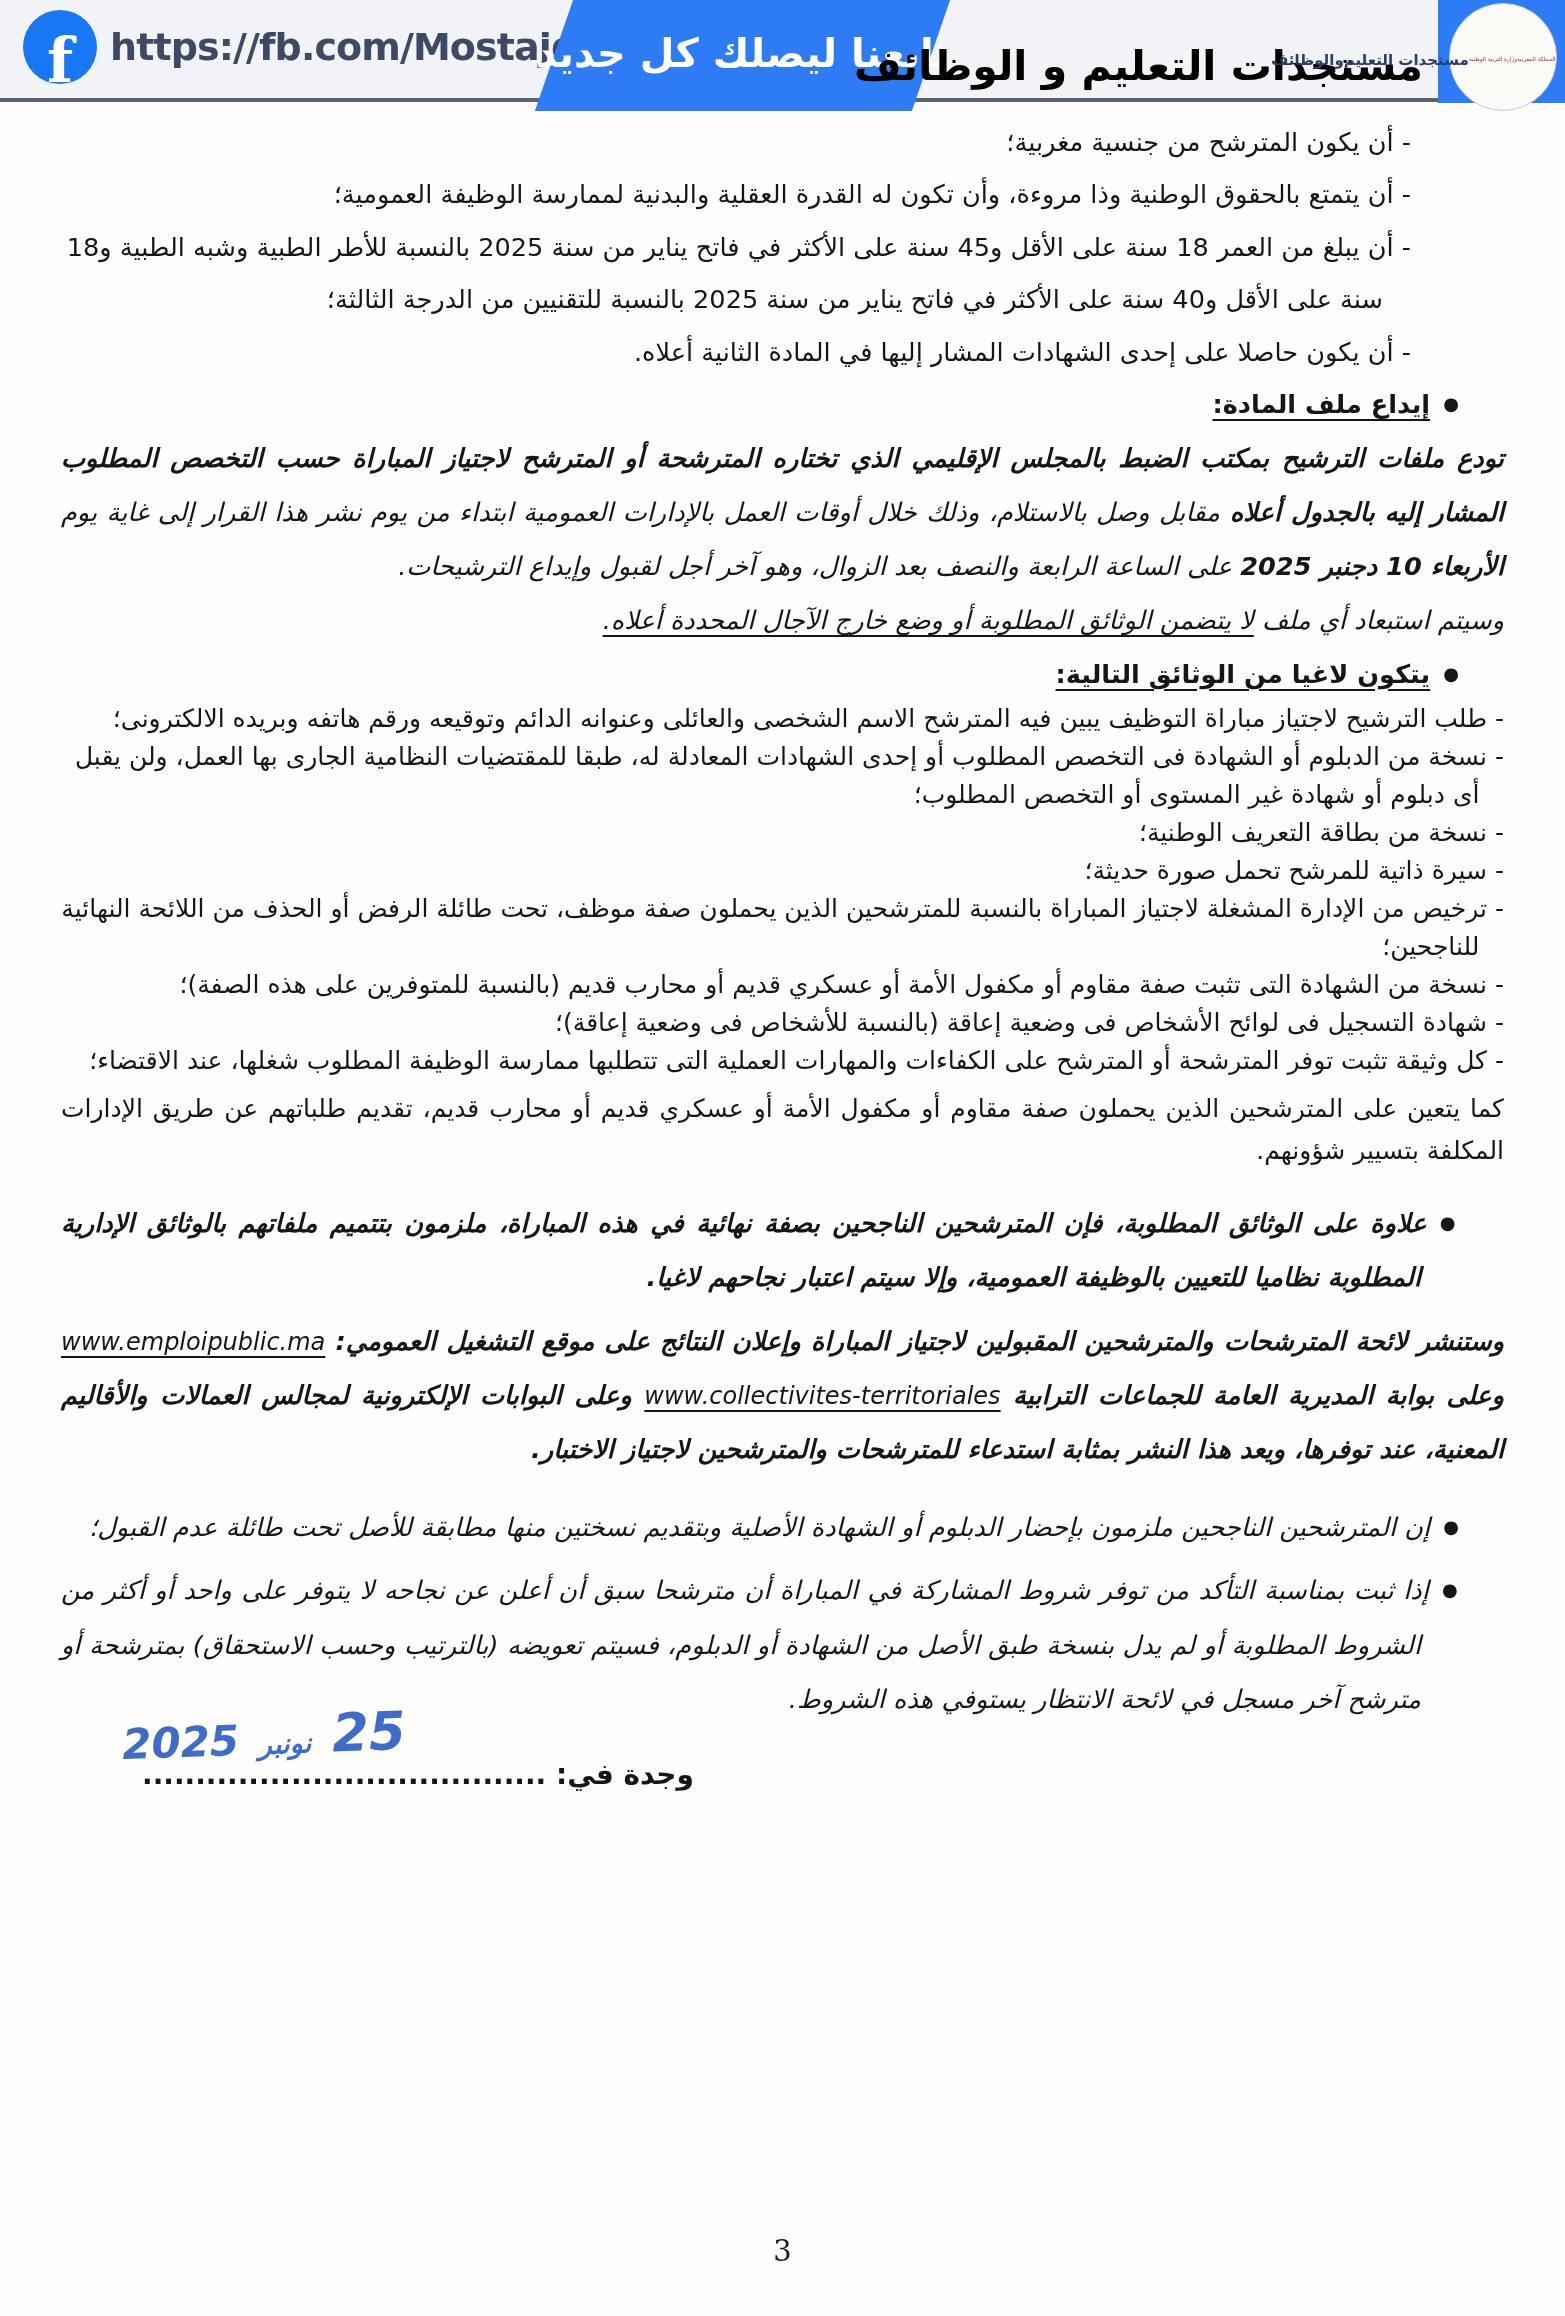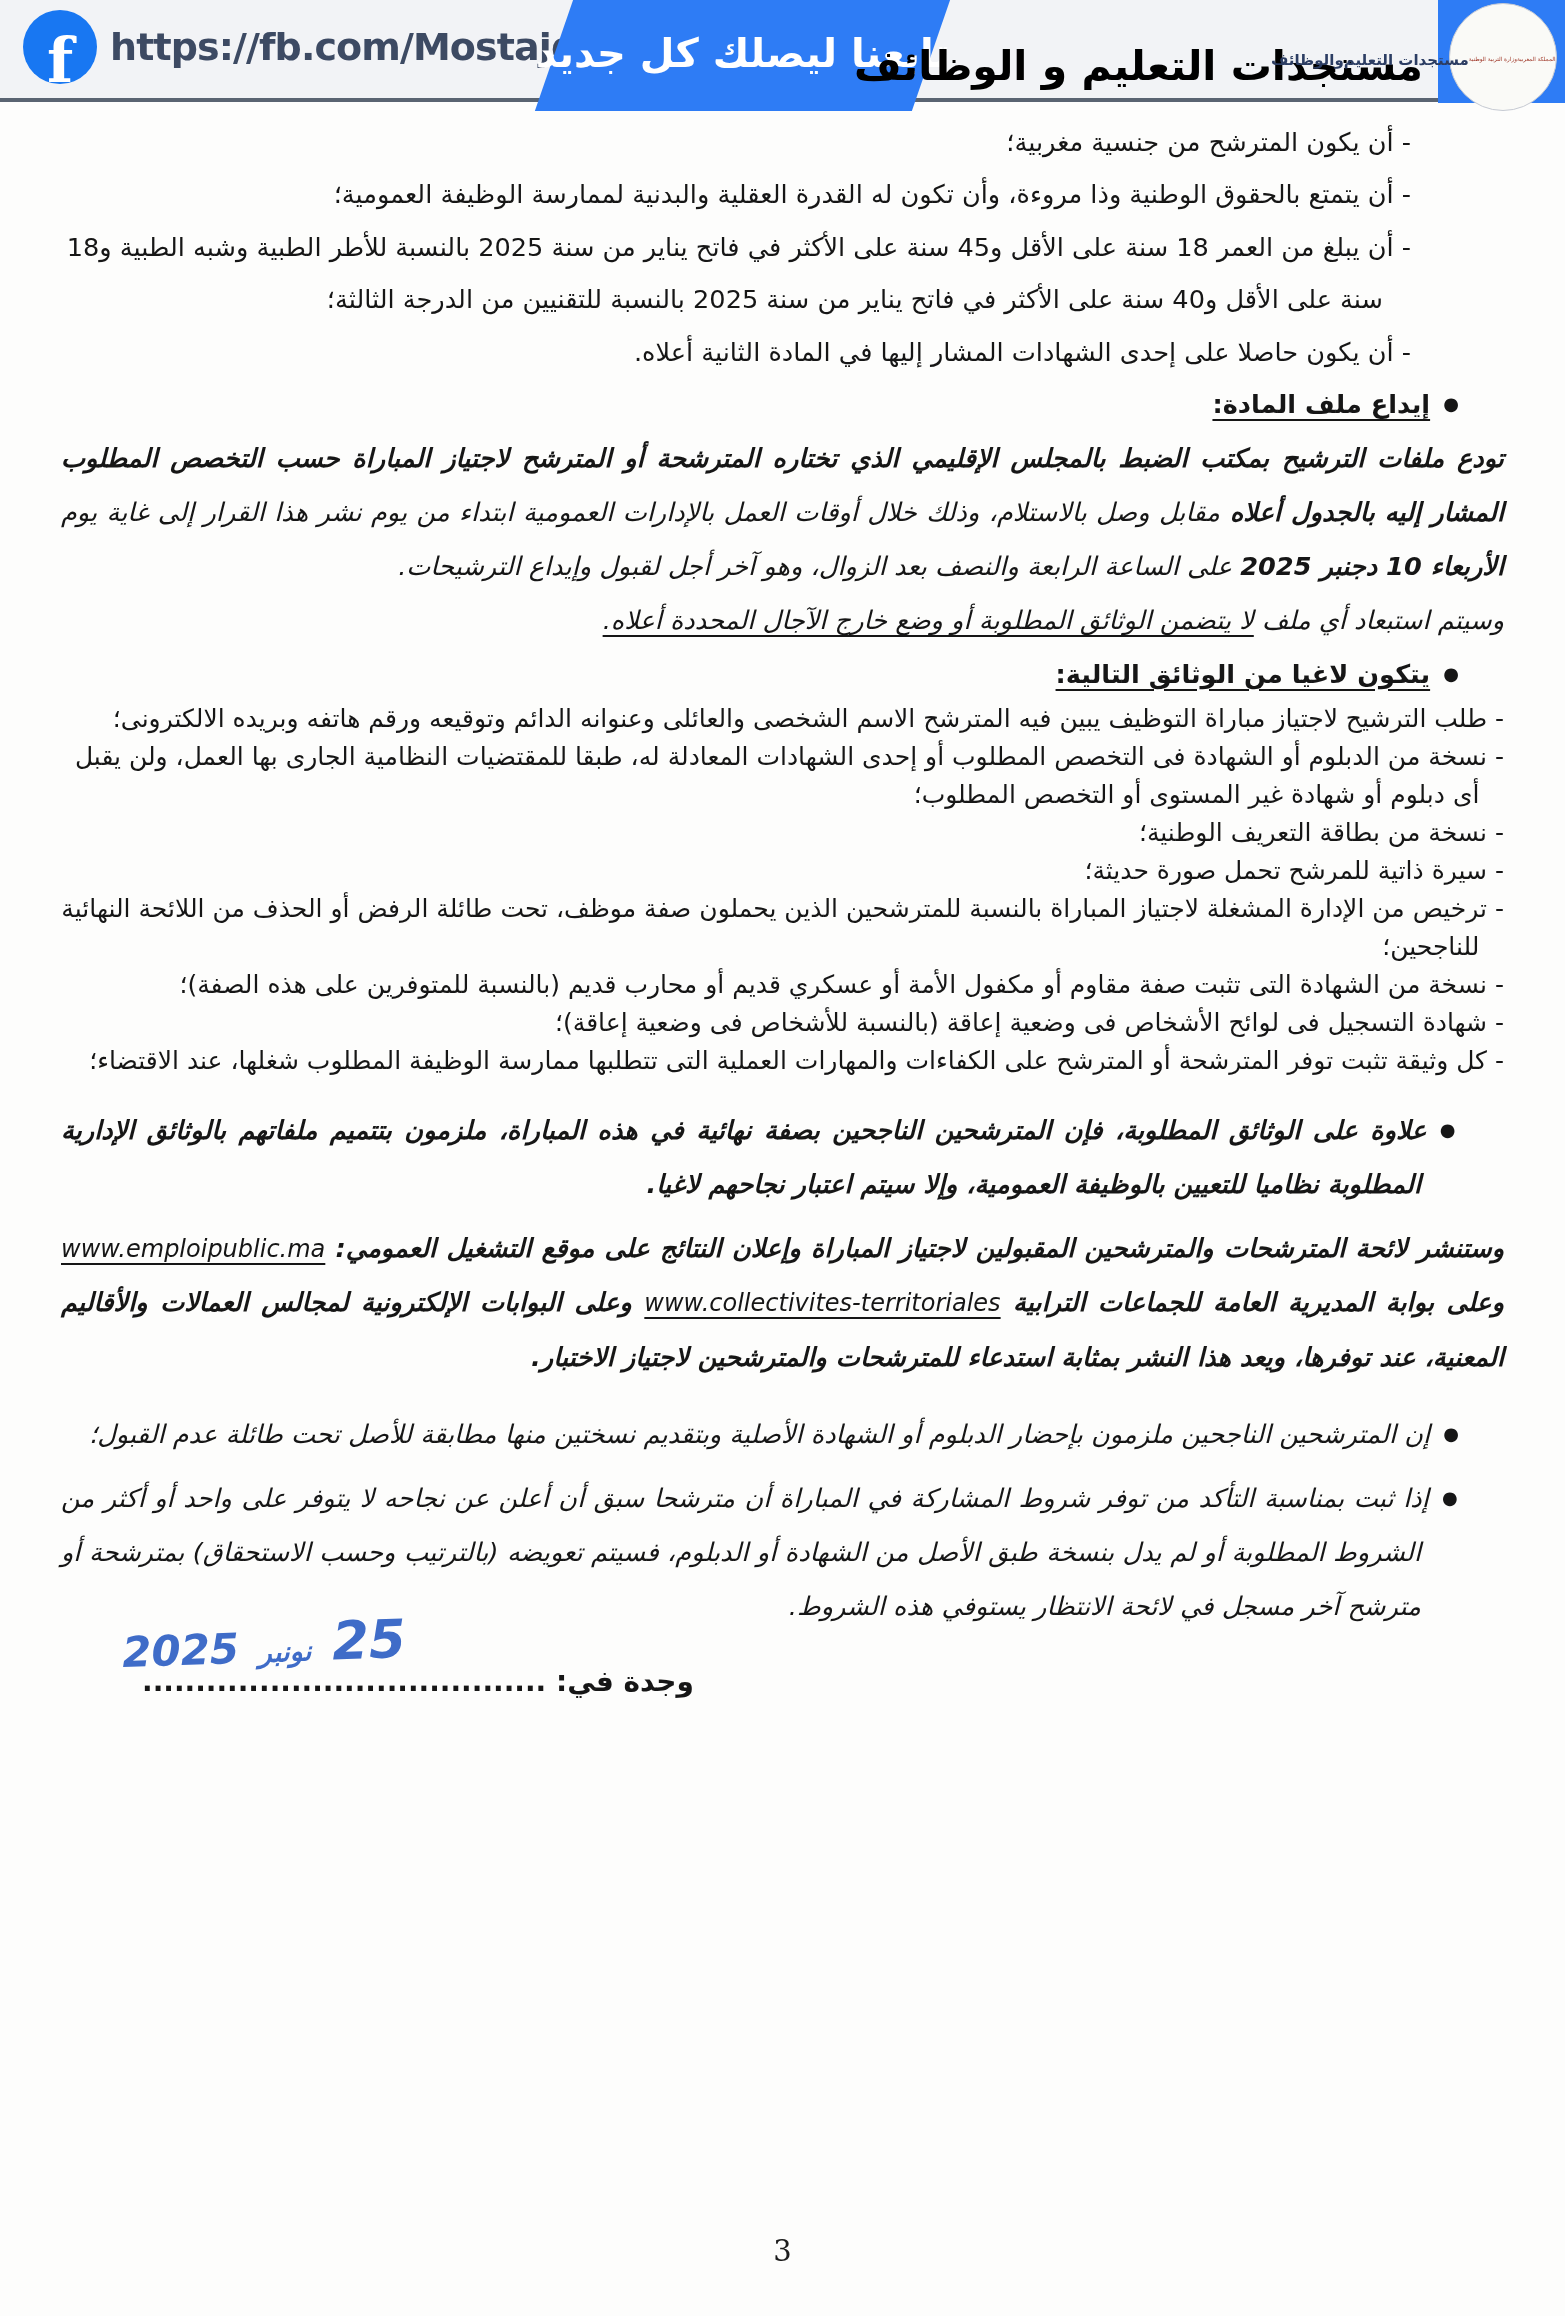--- a/index.html
+++ b/index.html
@@ -95,20 +95,21 @@
       <div class="block para"><span>وسيتم استبعاد أي ملف </span><span class="u">لا يتضمن الوثائق المطلوبة أو وضع خارج الآجال المحددة أعلاه.</span></div>
       <div class="block bullet head"><span class="marker">●</span><span class="b u">يتكون لاغيا من الوثائق التالية:</span></div>
       <div class="block dash doc-item"><span class="marker">- </span><span>طلب الترشيح لاجتياز مباراة التوظيف يبين فيه المترشح الاسم الشخصى والعائلى وعنوانه الدائم وتوقيعه ورقم هاتفه وبريده الالكترونى؛</span></div>
       <div class="block dash doc-item"><span class="marker">- </span><span>نسخة من الدبلوم أو الشهادة فى التخصص المطلوب أو إحدى الشهادات المعادلة له، طبقا للمقتضيات النظامية الجارى بها العمل، ولن يقبل أى دبلوم أو شهادة غير المستوى أو التخصص المطلوب؛</span></div>
       <div class="block dash doc-item"><span class="marker">- </span><span>نسخة من بطاقة التعريف الوطنية؛</span></div>
       <div class="block dash doc-item"><span class="marker">- </span><span>سيرة ذاتية للمرشح تحمل صورة حديثة؛</span></div>
       <div class="block dash doc-item"><span class="marker">- </span><span>ترخيص من الإدارة المشغلة لاجتياز المباراة بالنسبة للمترشحين الذين يحملون صفة موظف، تحت طائلة الرفض أو الحذف من اللائحة النهائية للناجحين؛</span></div>
       <div class="block dash doc-item"><span class="marker">- </span><span>نسخة من الشهادة التى تثبت صفة مقاوم أو مكفول الأمة أو عسكري قديم أو محارب قديم (بالنسبة للمتوفرين على هذه الصفة)؛</span></div>
       <div class="block dash doc-item"><span class="marker">- </span><span>شهادة التسجيل فى لوائح الأشخاص فى وضعية إعاقة (بالنسبة للأشخاص فى وضعية إعاقة)؛</span></div>
       <div class="block dash doc-item"><span class="marker">- </span><span>كل وثيقة تثبت توفر المترشحة أو المترشح على الكفاءات والمهارات العملية التى تتطلبها ممارسة الوظيفة المطلوب شغلها، عند الاقتضاء؛</span></div>
+      <div class="block doc-follow"><span>كما يتعين على المترشحين الذين يحملون صفة مقاوم أو مكفول الأمة أو عسكري قديم أو محارب قديم، تقديم طلباتهم عن طريق الإدارات المكلفة بتسيير شؤونهم.</span></div>
       <div class="block bullet para gap-md"><span class="marker">●</span><span class="b">علاوة على الوثائق المطلوبة، فإن المترشحين الناجحين بصفة نهائية في هذه المباراة، ملزمون بتتميم ملفاتهم بالوثائق الإدارية المطلوبة نظاميا للتعيين بالوظيفة العمومية، وإلا سيتم اعتبار نجاحهم لاغيا.</span></div>
       <div class="block para gap-sm"><span class="b">وستنشر لائحة المترشحات والمترشحين المقبولين لاجتياز المباراة وإعلان النتائج على موقع التشغيل العمومي: </span><span class="u latin">www.emploipublic.ma</span><span class="b"> وعلى بوابة المديرية العامة للجماعات الترابية </span><span class="u latin">www.collectivites-territoriales</span><span class="b"> وعلى البوابات الإلكترونية لمجالس العمالات والأقاليم المعنية، عند توفرها، ويعد هذا النشر بمثابة استدعاء للمترشحات والمترشحين لاجتياز الاختبار.</span></div>
       <div class="block bullet para gap-md"><span class="marker">●</span><span>إن المترشحين الناجحين ملزمون بإحضار الدبلوم أو الشهادة الأصلية وبتقديم نسختين منها مطابقة للأصل تحت طائلة عدم القبول؛</span></div>
       <div class="block bullet para gap-sm"><span class="marker">●</span><span>إذا ثبت بمناسبة التأكد من توفر شروط المشاركة في المباراة أن مترشحا سبق أن أعلن عن نجاحه لا يتوفر على واحد أو أكثر من الشروط المطلوبة أو لم يدل بنسخة طبق الأصل من الشهادة أو الدبلوم، فسيتم تعويضه (بالترتيب وحسب الاستحقاق) بمترشحة أو مترشح آخر مسجل في لائحة الانتظار يستوفي هذه الشروط.</span></div>
       <div class="sign-line">
       <span class="hw">
         <span class="hw-day">25</span>
         <span class="hw-month">نونبر</span>
         <span class="hw-year">2025</span>
       </span>

